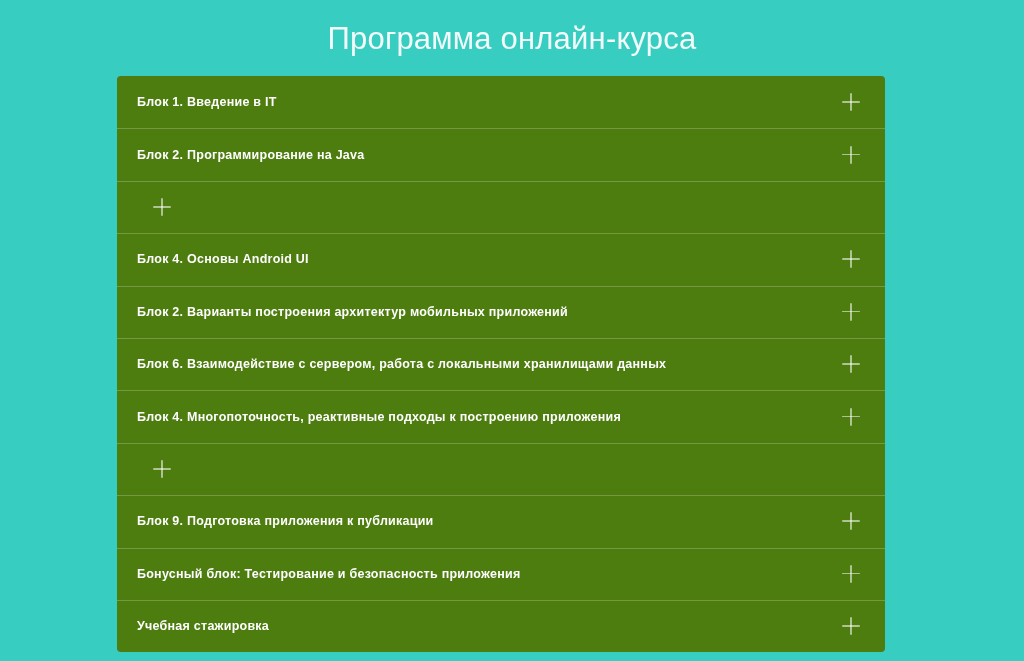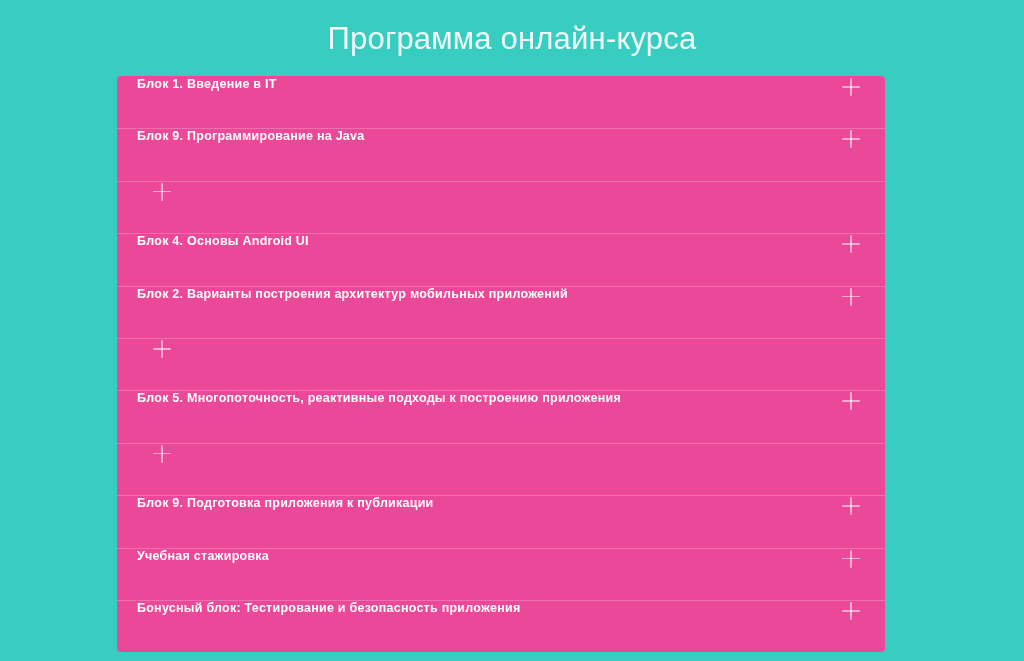--- a/index.html
+++ b/index.html
@@ -47,22 +47,22 @@
     width:768px;
     border-radius:4px;
     overflow:hidden;
     background:#8b8cfb;
   }
 
   .acc-item {
     position:relative;
     height:52.4px;
     display:flex;
-    align-items:flex-start;
-    background:#ec4899;
+    align-items:center;
+    background:#4d7c0f;
     cursor:pointer;
     padding:0 20px;
   }
 
   .acc-item + .acc-item {
     box-shadow:inset 0 1px 0 0 rgba(255,255,255,0.22);
   }
 
   .acc-label {
     flex:1 1 auto;
@@ -108,51 +108,52 @@
 <div id="page">
 
   <h1 id="page-title">Программа онлайн-курса</h1>
 
   <div id="accordion">
       <div class="acc-item">
         <span class="acc-label">Блок 1. Введение в IT</span>
         <span class="acc-toggle"></span>
       </div>
       <div class="acc-item">
-        <span class="acc-label">Блок 9. Программирование на Java</span>
+        <span class="acc-label">Блок 2. Программирование на Java</span>
         <span class="acc-toggle"></span>
       </div>
       <div class="acc-item">
         <span class="acc-toggle"></span>
       </div>
       <div class="acc-item">
         <span class="acc-label">Блок 4. Основы Android UI</span>
         <span class="acc-toggle"></span>
       </div>
       <div class="acc-item">
         <span class="acc-label">Блок 2. Варианты построения архитектур мобильных приложений</span>
         <span class="acc-toggle"></span>
       </div>
       <div class="acc-item">
+        <span class="acc-label">Блок 6. Взаимодействие с сервером, работа с локальными хранилищами данных</span>
         <span class="acc-toggle"></span>
       </div>
       <div class="acc-item">
-        <span class="acc-label">Блок 5. Многопоточность, реактивные подходы к построению приложения</span>
+        <span class="acc-label">Блок 4. Многопоточность, реактивные подходы к построению приложения</span>
         <span class="acc-toggle"></span>
       </div>
       <div class="acc-item">
         <span class="acc-toggle"></span>
       </div>
       <div class="acc-item">
         <span class="acc-label">Блок 9. Подготовка приложения к публикации</span>
         <span class="acc-toggle"></span>
       </div>
       <div class="acc-item">
-        <span class="acc-label">Учебная стажировка</span>
+        <span class="acc-label">Бонусный блок: Тестирование и безопасность приложения</span>
         <span class="acc-toggle"></span>
       </div>
       <div class="acc-item">
-        <span class="acc-label">Бонусный блок: Тестирование и безопасность приложения</span>
+        <span class="acc-label">Учебная стажировка</span>
         <span class="acc-toggle"></span>
       </div>
     </div>
 
 </div>
 
 </body></html>

